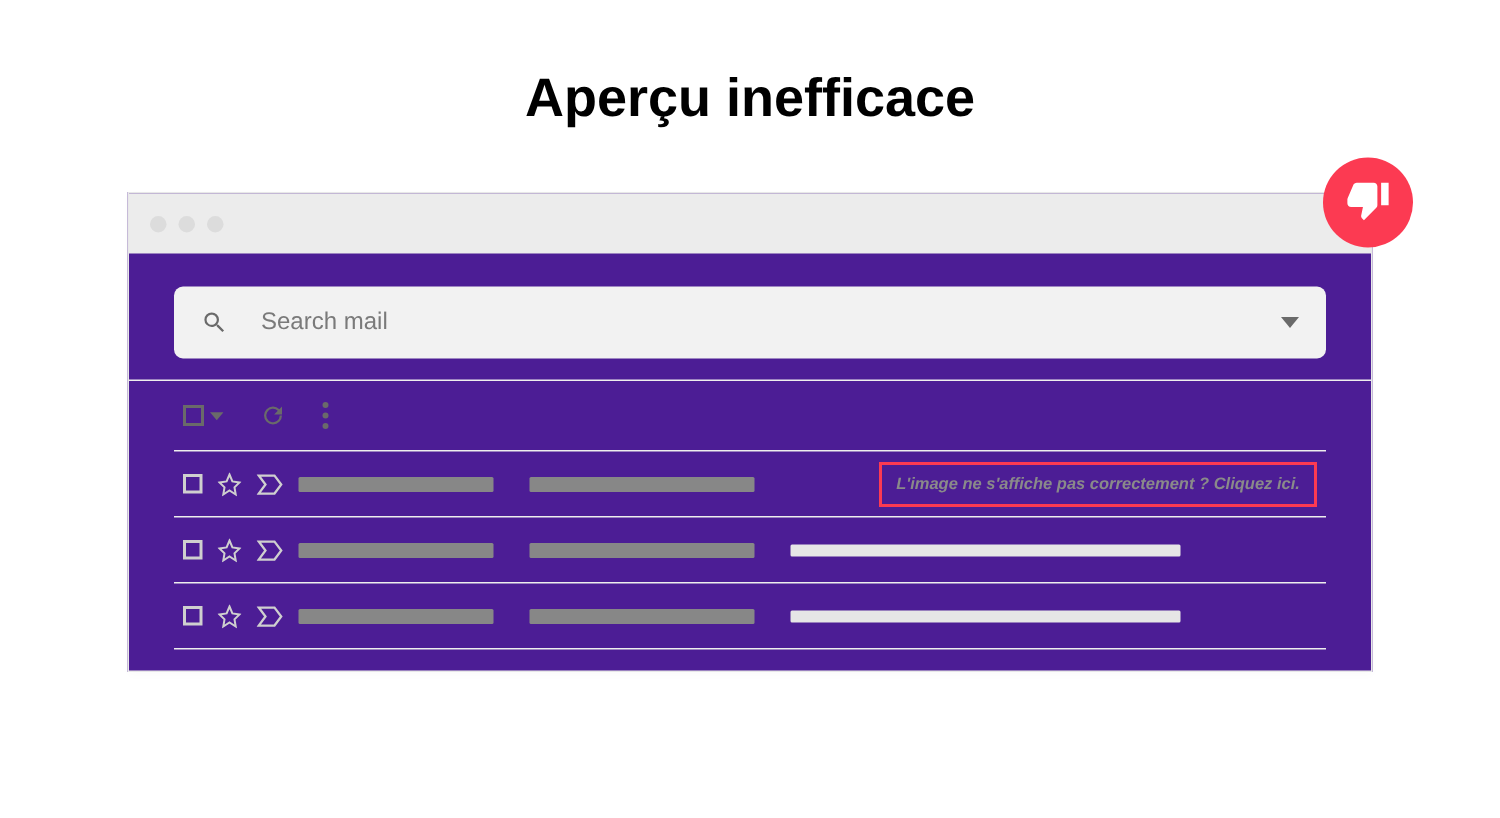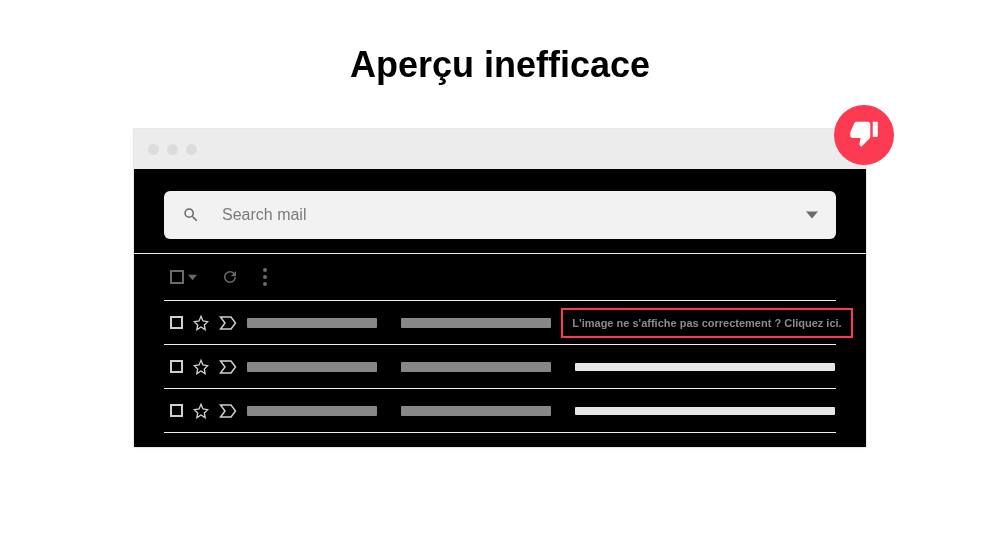--- a/index.html
+++ b/index.html
@@ -14,23 +14,23 @@
   .page-title {
     font-size: 36px;
     font-weight: 800;
     text-align: center;
     color: #000000;
     padding-top: 44px;
     padding-bottom: 20px;
   }
 
   .browser-window {
-    width: 734px;
+    width: 830px;
     margin: 22px auto 4px;
-    background: #000000;
+    background: #4c1d95;
     border: 1px solid #e8e8e8;
     position: relative;
     box-shadow: 0 2px 6px rgba(0,0,0,0.02);
   }
 
   .browser-chrome {
     height: 40px;
     background: #ececec;
     display: flex;
     align-items: center;
@@ -153,20 +153,21 @@
     height: 30px;
     border: 2px solid #fc3a52;
     display: flex;
     align-items: center;
     justify-content: center;
     font-size: 11px;
     font-weight: 600;
     color: #8a8a8a;
     flex: 0 0 auto;
     margin-left: auto;
+    font-style: italic;
   }
 </style>
 </head>
 <body>
 
 <h1 class="page-title">Aperçu inefficace</h1>
 
 <div class="browser-window">
 
   <div class="browser-chrome">

